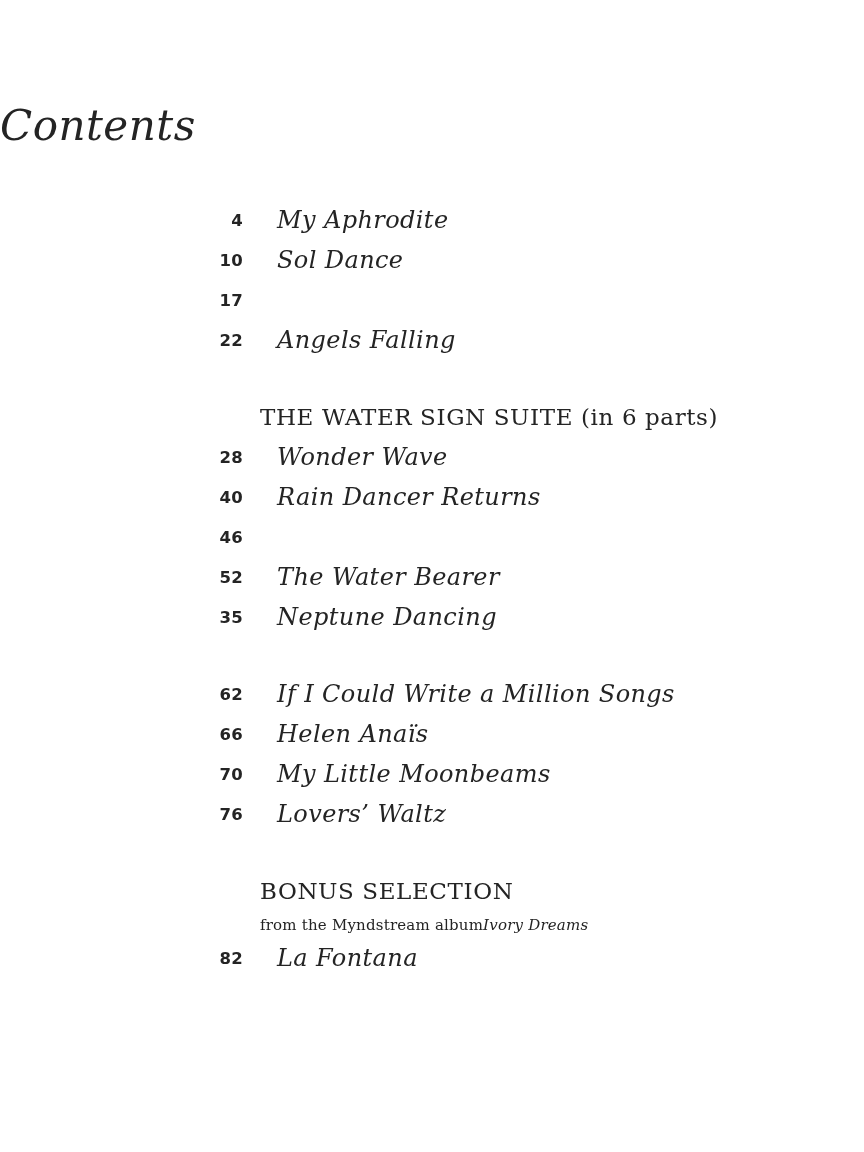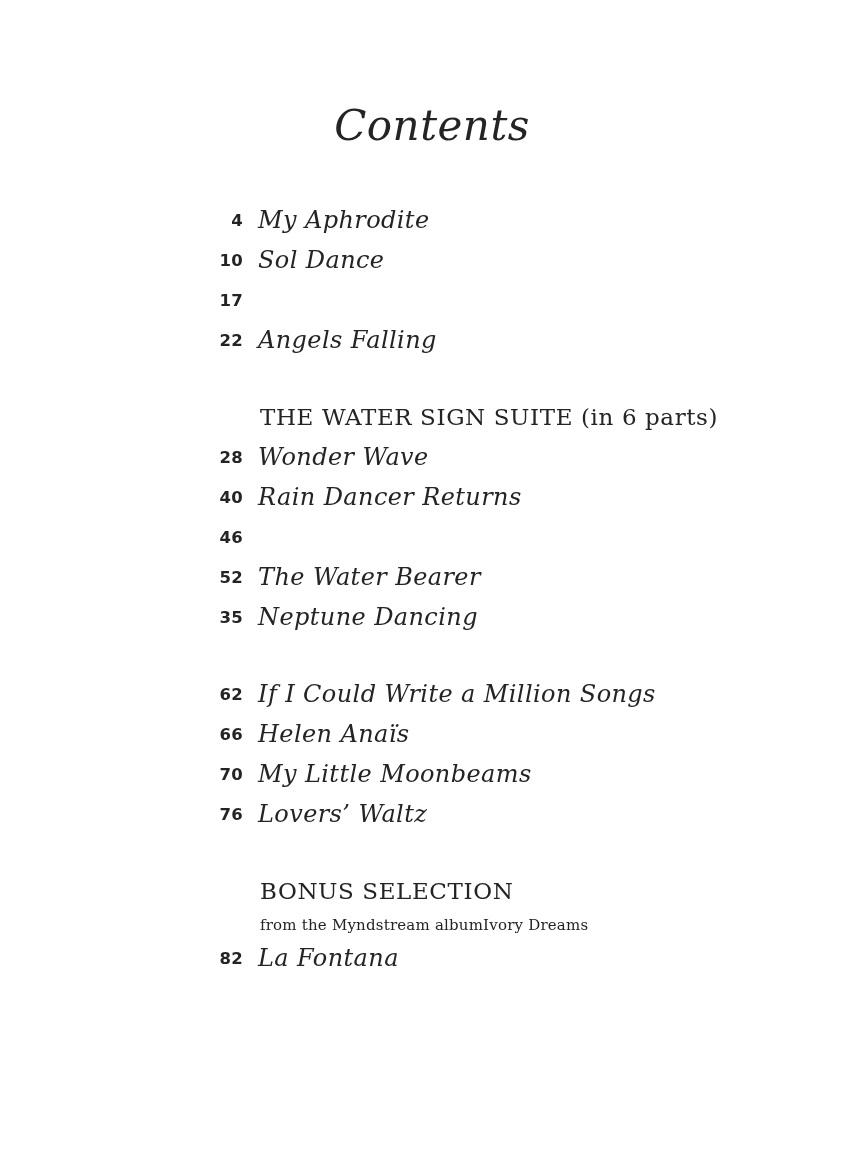--- a/index.html
+++ b/index.html
@@ -18,21 +18,20 @@
   .page {
     position: absolute;
     inset: 0;
   }
   .title {
     position: absolute;
     top: 101px;
     left: 0;
     right: 0;
     margin: 0;
-    text-align: center;
     font-family: "DejaVu Serif", serif;
     font-style: italic;
     font-weight: 400;
     font-size: 42px;
     line-height: 1.2;
     letter-spacing: 0.5px;
   }
   .toc {
     position: absolute;
     top: 200px;
@@ -50,21 +49,21 @@
   .num {
     width: 63px;
     text-align: right;
     font-family: "DejaVu Sans", sans-serif;
     font-weight: bold;
     font-size: 16.5px;
     letter-spacing: 0.3px;
     flex: 0 0 auto;
   }
   .song {
-    margin-left: 15px;
+    margin-left: 34px;
     font-style: italic;
     font-size: 24px;
     letter-spacing: 0.4px;
     white-space: nowrap;
   }
   .heading {
     display: flex;
     align-items: center;
     height: 40px;
     padding-left: 80px;
@@ -76,20 +75,21 @@
     display: flex;
     align-items: center;
     height: 27px;
     padding-left: 80px;
     font-style: normal;
     font-size: 15px;
     letter-spacing: 0.2px;
     white-space: nowrap;
   }
   .subheading .em {
+    font-style: italic;
   }
 </style>
 </head>
 <body>
 
 <main class="page">
   <h1 class="title">Contents</h1>
   <section class="toc" id="toc">
       <div class="group">
         <div class="row">

